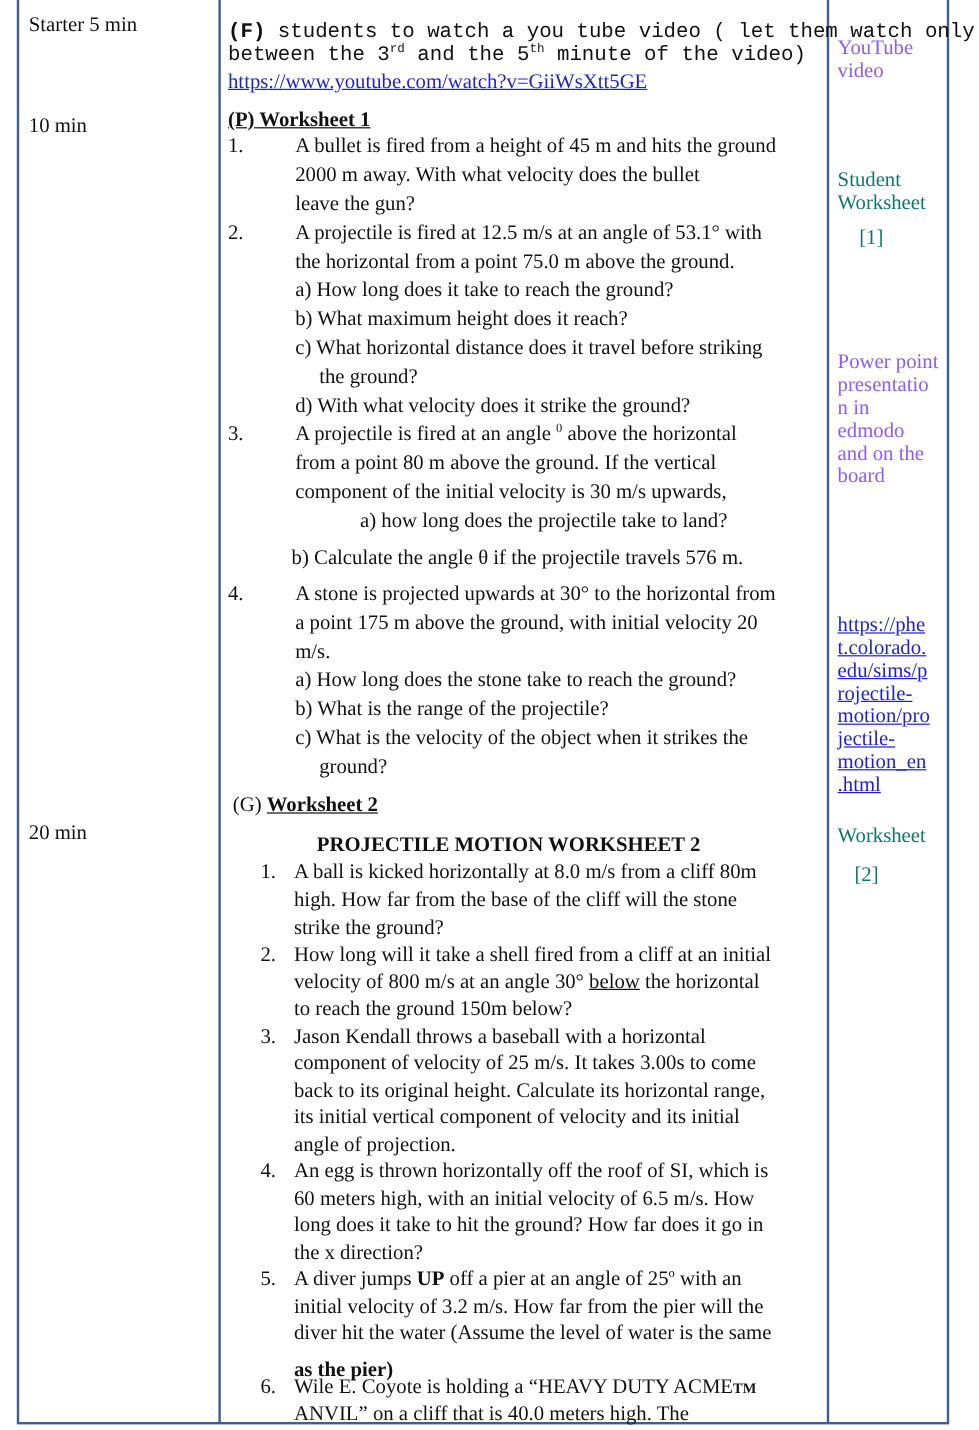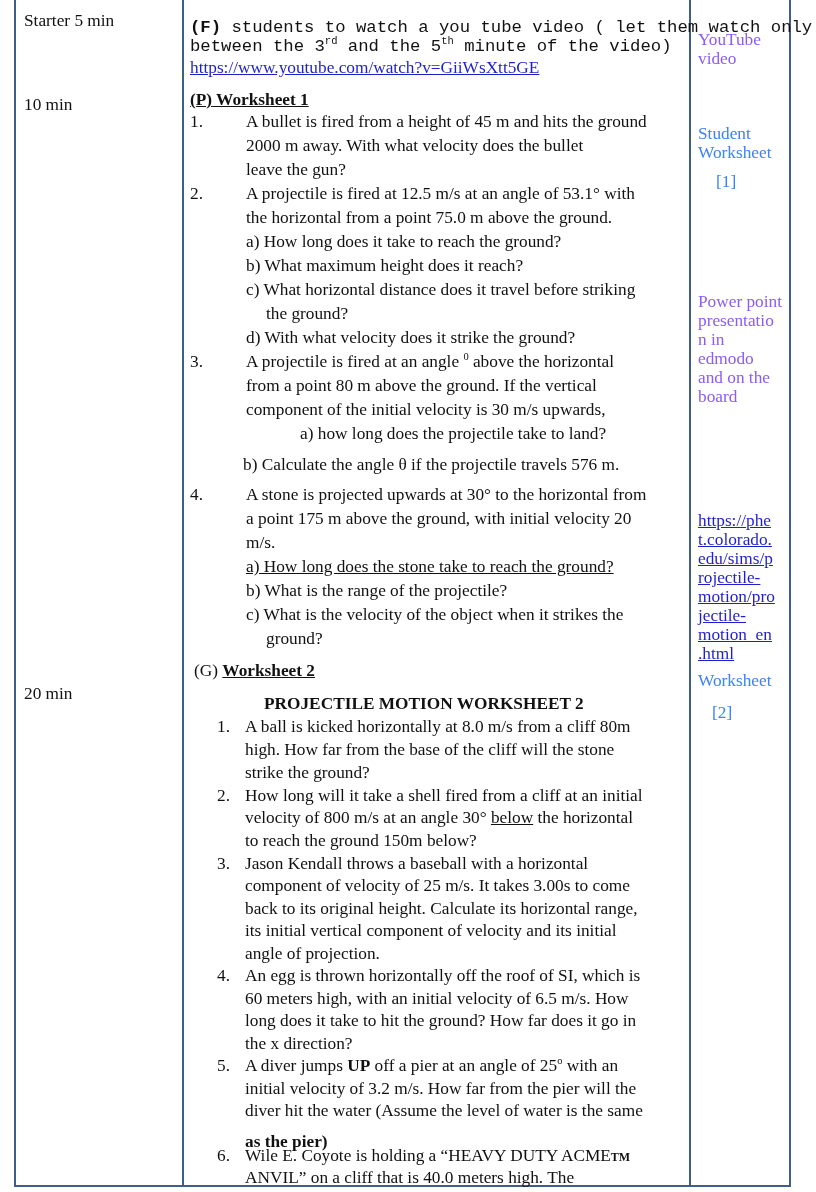--- a/index.html
+++ b/index.html
@@ -10,21 +10,21 @@
   }
   .tbl {
     position: absolute; left: 14px; top: -2px; width: 777px; height: 1189px;
     border: 2px solid #3f5e8c; box-sizing: border-box;
   }
   .vline { position: absolute; top: 0; bottom: 0; width: 2px; background: #3f5e8c; }
   .vl1 { left: 166px; }
   .vl2 { left: 673px; }
   .abs { position: absolute; white-space: nowrap; }
   .col3 { left: 684px; color: #8b5cf6; line-height: 19px; white-space: normal; width: 90px; }
-  .col3.black { color: #3b82f6; }
+  .col3.black { color: #0f766e; margin-top: 16px; }
   .link { color: #1f1fcc; text-decoration: underline; }
   .b { font-weight: bold; }
   .u { text-decoration: underline; }
   sup { font-size: 10.5px; line-height: 0; vertical-align: super; text-align: center; }
   .num { position: absolute; }
   .txt { position: absolute; white-space: nowrap; }
   .tm { font-size: 12px; font-weight: bold; }
 </style>
 </head>
 <body>
@@ -66,21 +66,21 @@
 </div>
 <div class="txt" style="left:246px;top:374px;">from a point 80 m above the ground.            If the vertical</div>
 <div class="txt" style="left:246px;top:398px;">component of the initial velocity is 30 m/s upwards,</div>
 <div class="txt" style="left:300px;top:422px;">a) how long does the projectile take to land?</div>
 <div class="txt" style="left:243px;top:453px;">b) Calculate the angle θ if the projectile travels 576 m.</div>
 
 <div class="num" style="left:190px;top:483px;">4.</div>
 <div class="txt" style="left:246px;top:483px;">A stone is projected upwards at 30° to the horizontal from</div>
 <div class="txt" style="left:246px;top:507px;">a point 175 m above the ground, with initial velocity 20</div>
 <div class="txt" style="left:246px;top:531px;">m/s.</div>
-<div class="txt" style="left:246px;top:555px;text-decoration:underline;">a) How long does the stone take to reach the ground?</div>
+<div class="txt" style="left:246px;top:555px;">a) How long does the stone take to reach the ground?</div>
 <div class="txt" style="left:246px;top:579px;">b) What is the range of the projectile?</div>
 <div class="txt" style="left:246px;top:603px;">c) What is the velocity of the object when it strikes the</div>
 <div class="txt" style="left:266px;top:627px;">ground?</div>
 
 <div class="abs" style="left:194px;top:659px;">
   <span>(G) </span><span class="b u">Worksheet 2</span>
 </div>
 <div class="abs b" style="left:264px;top:692px;">PROJECTILE MOTION WORKSHEET 2</div>
 
 <div class="num" style="left:217px;top:715px;">1.</div>

